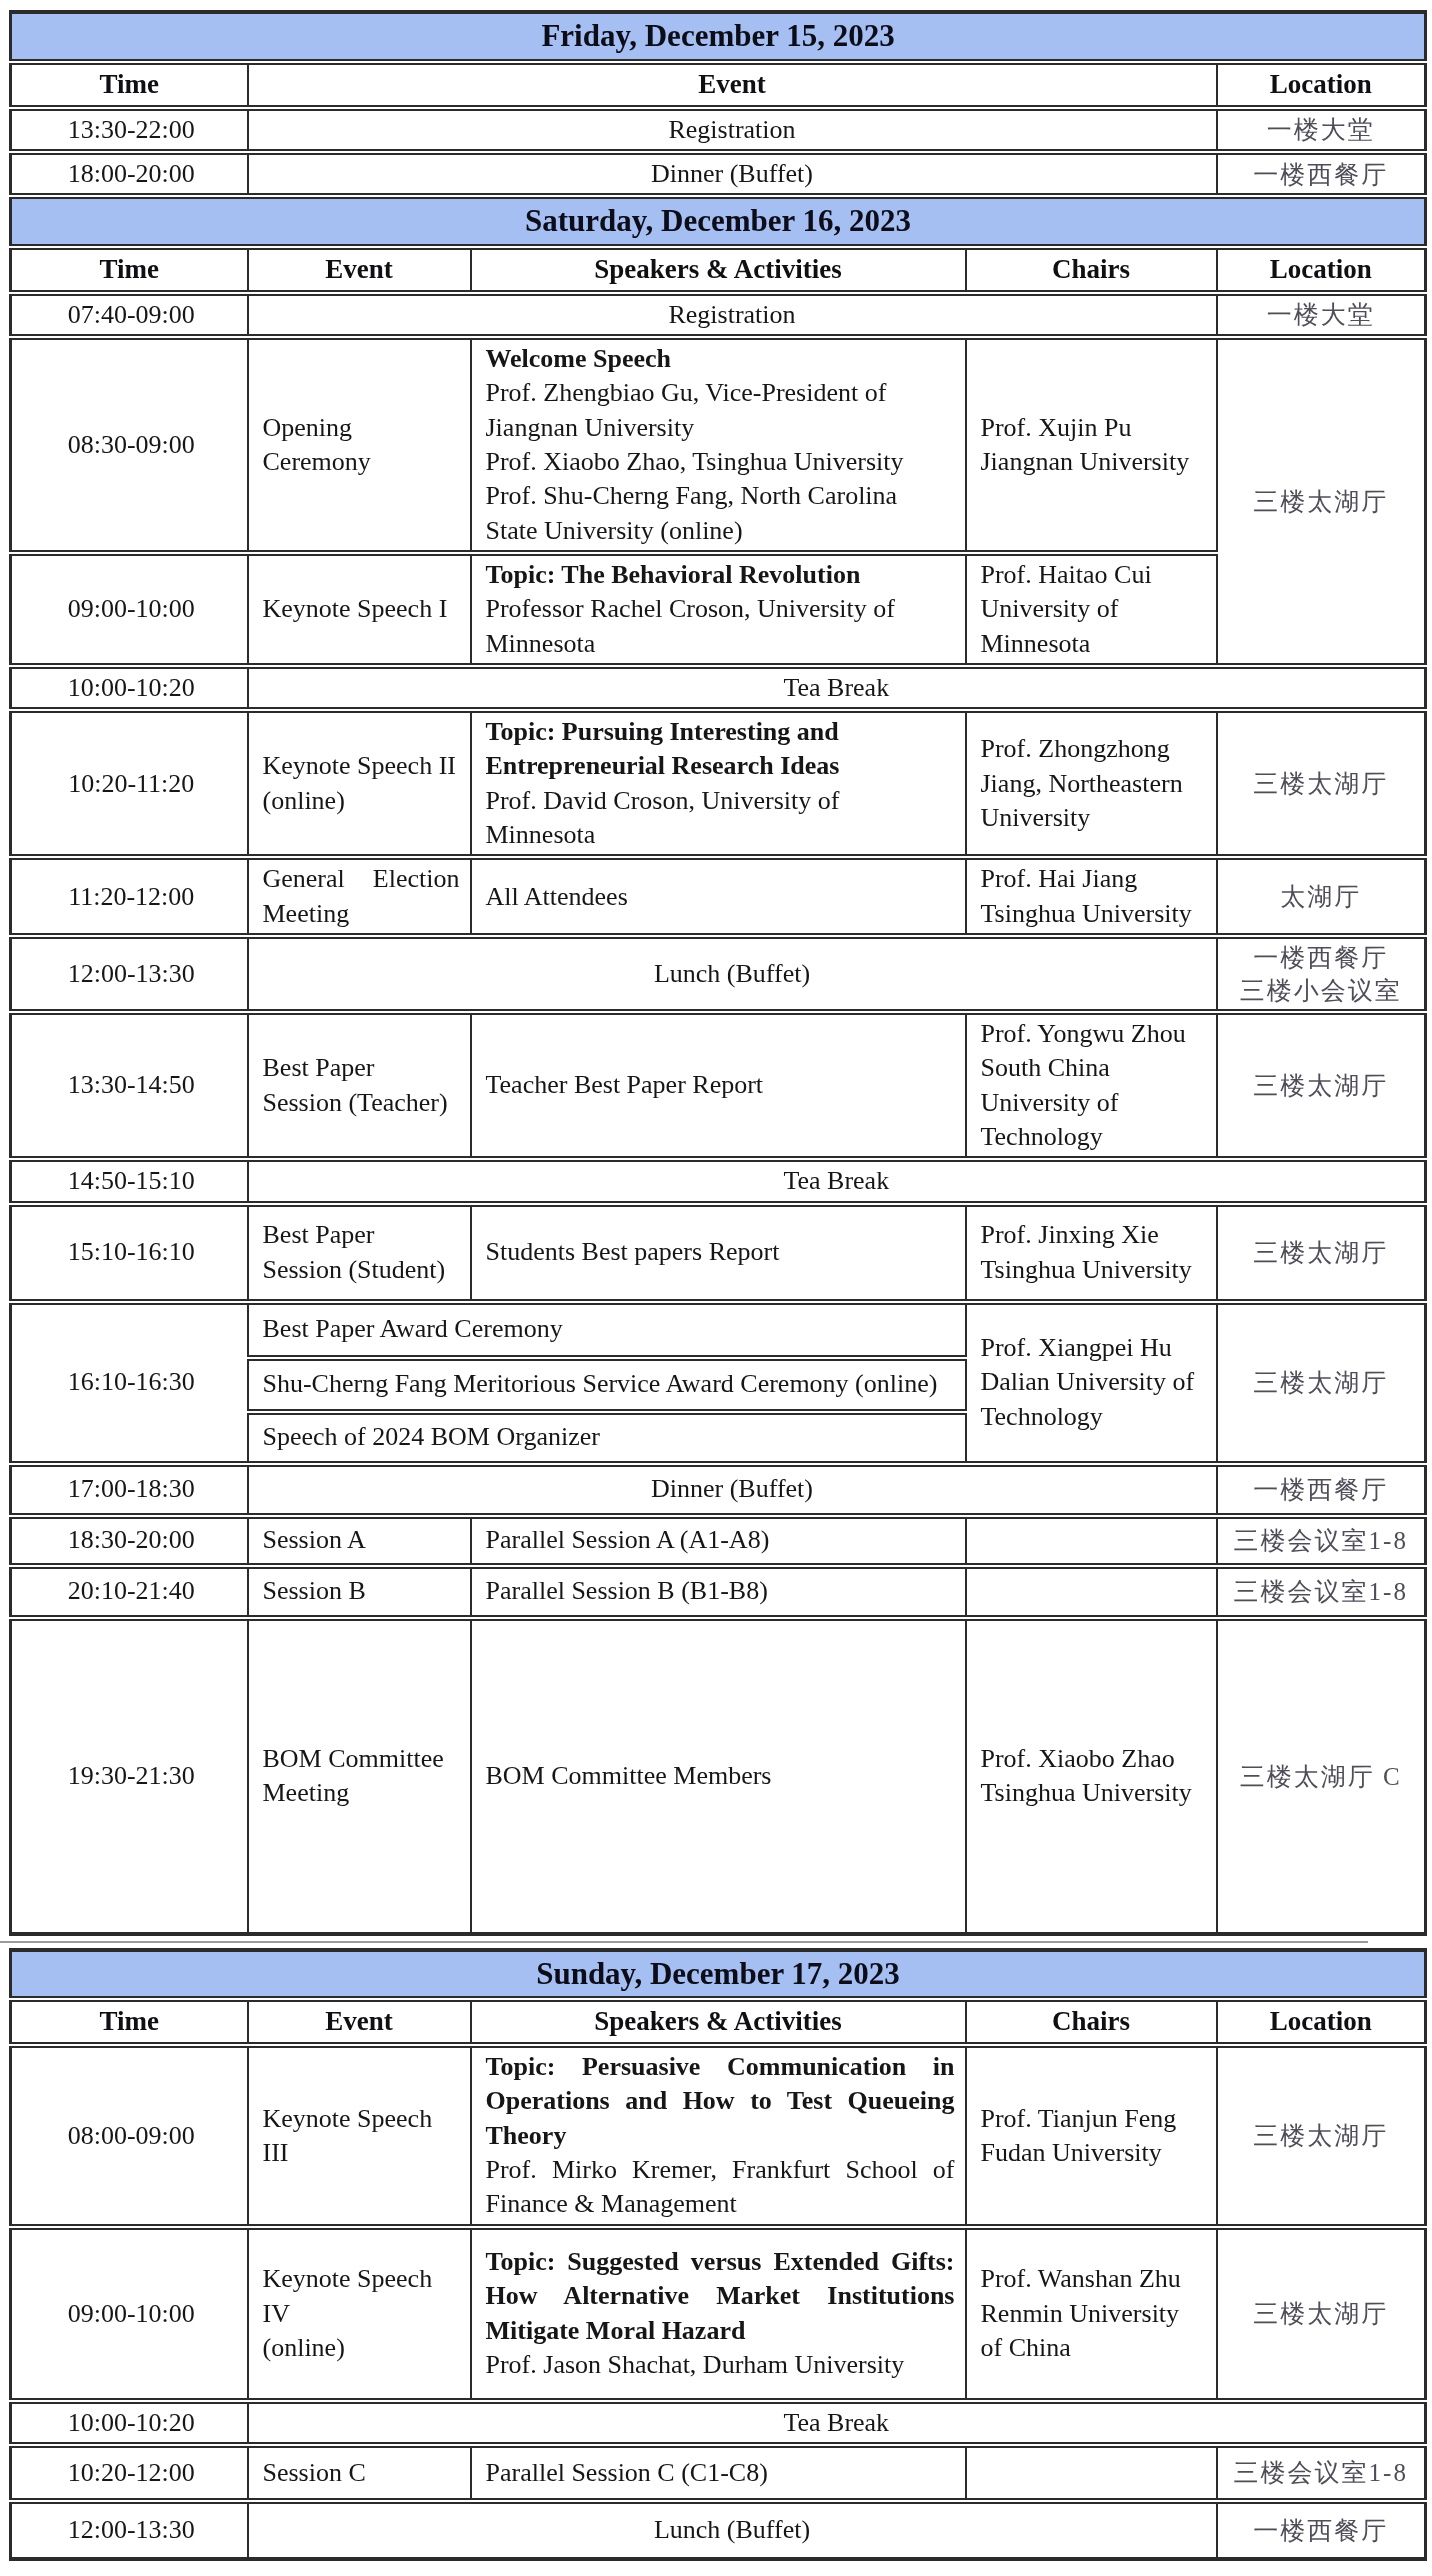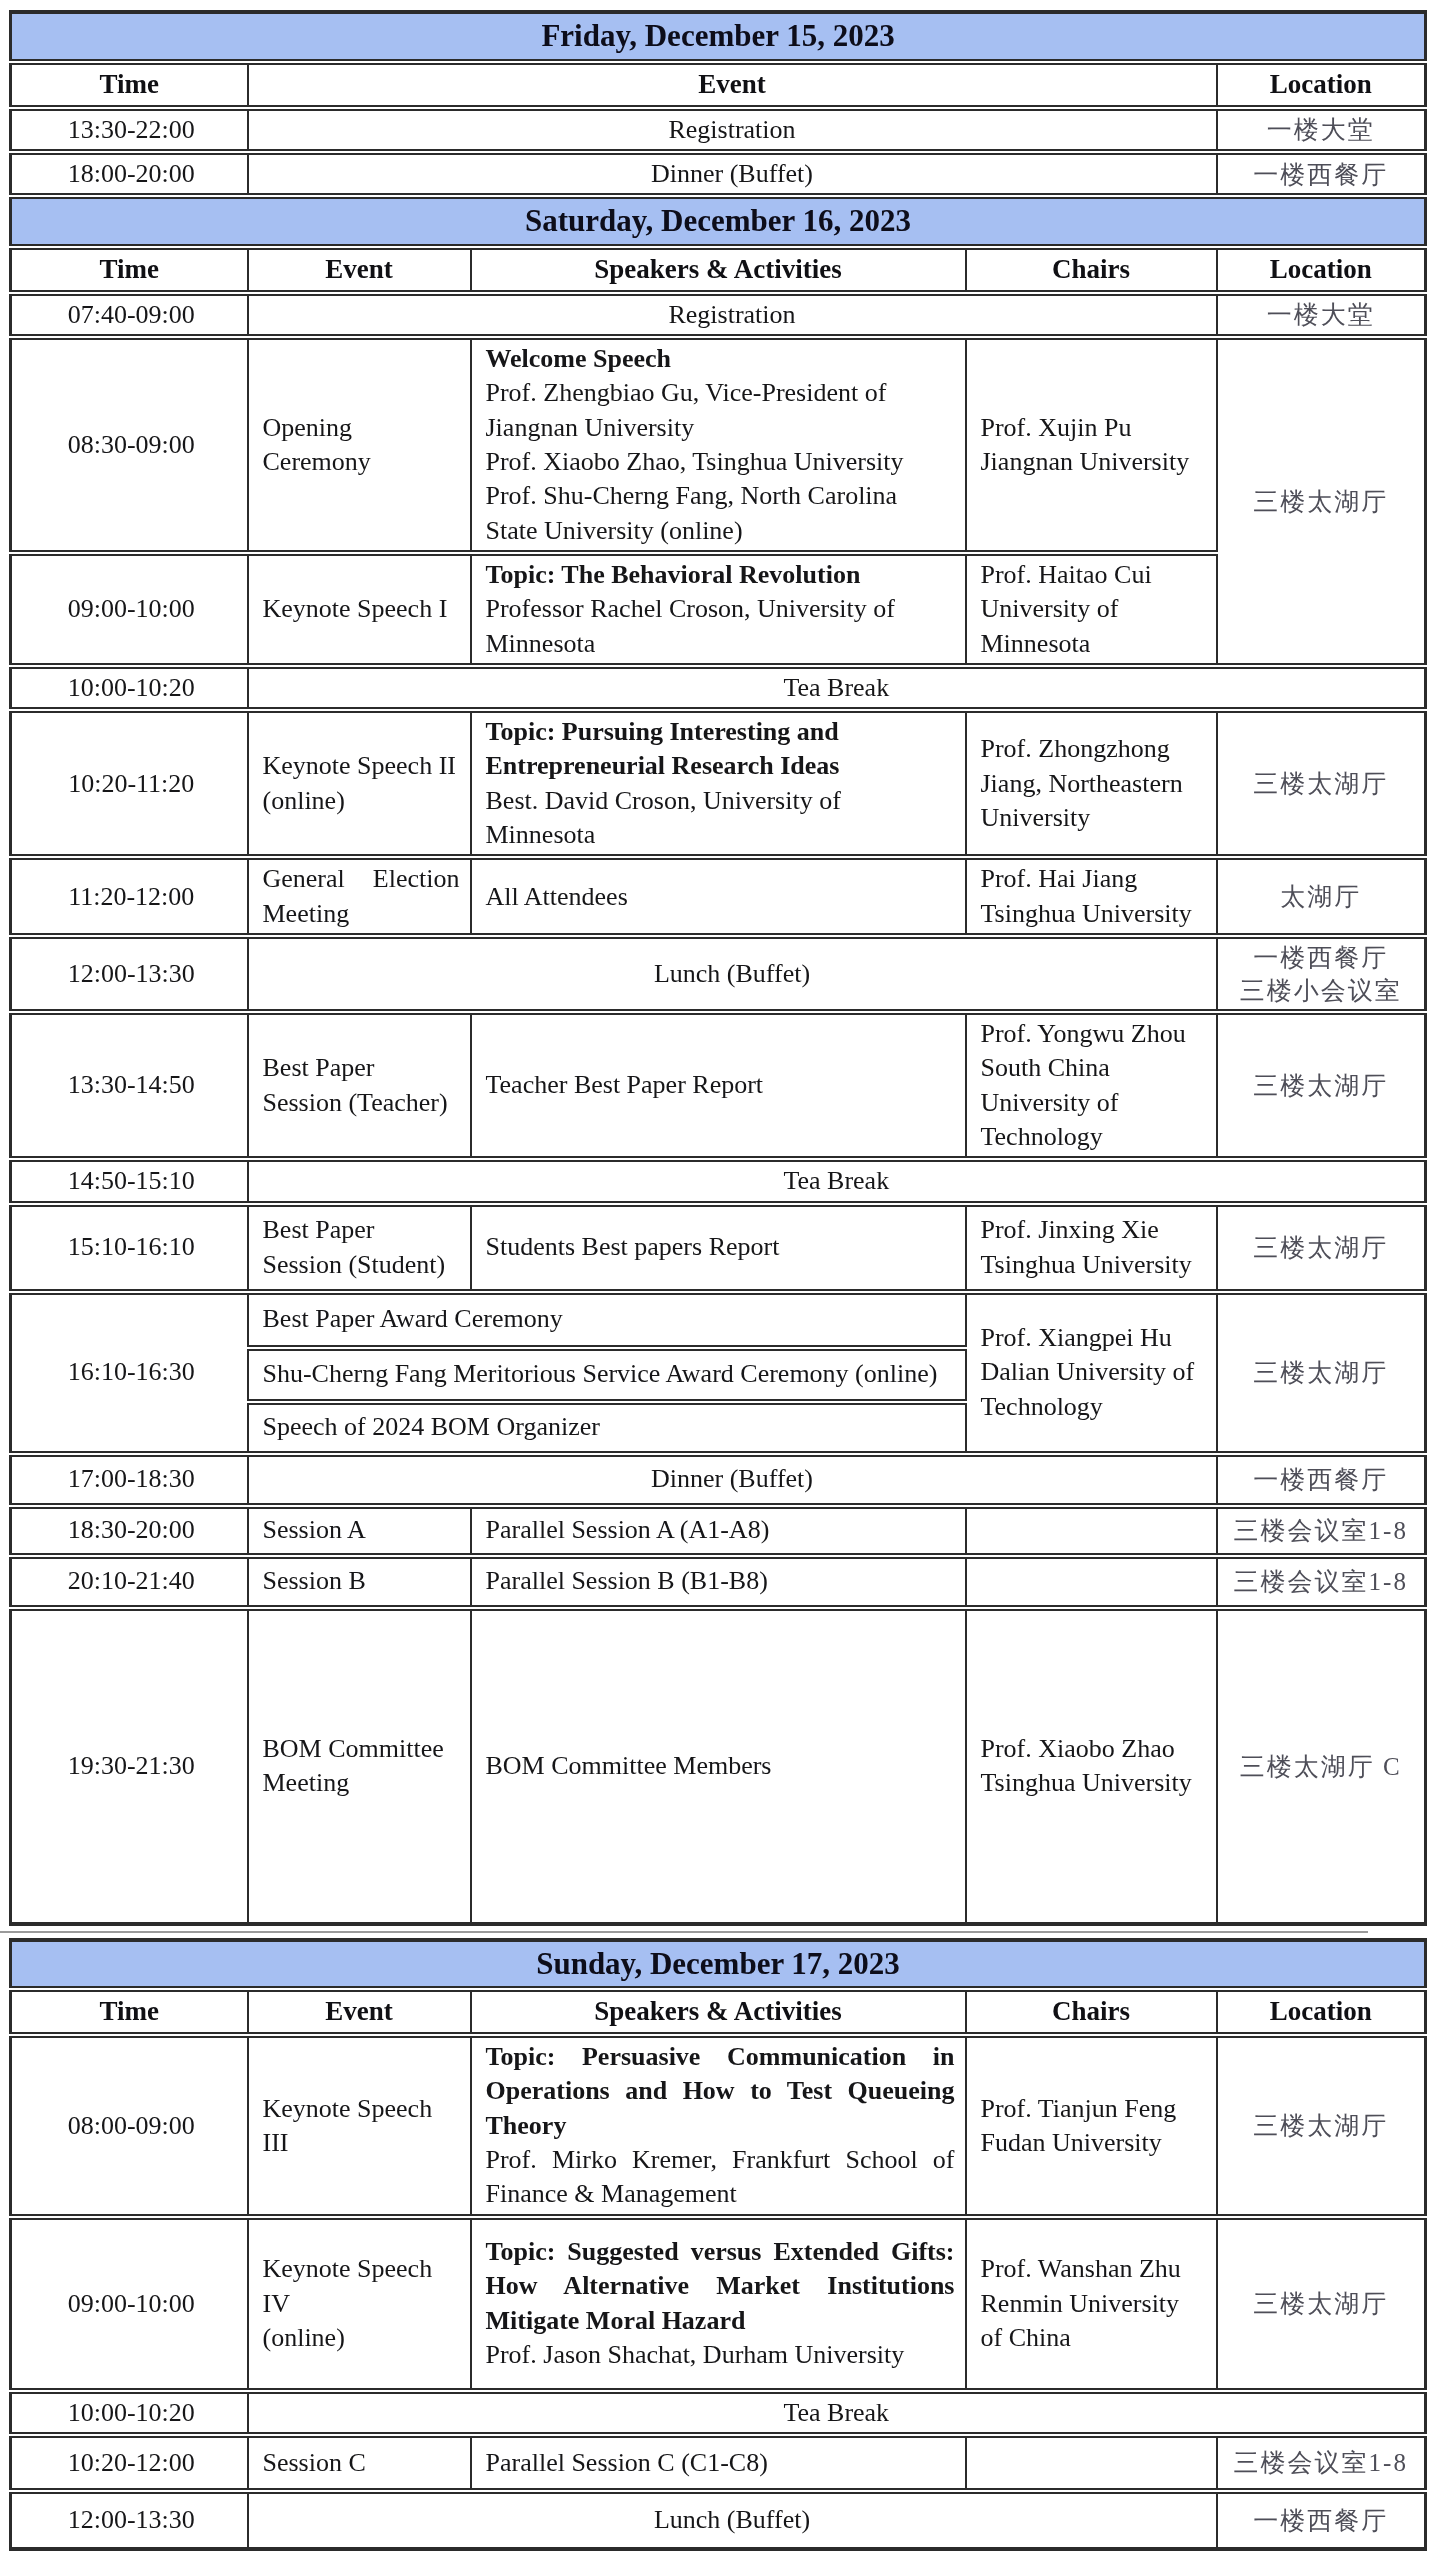--- a/index.html
+++ b/index.html
@@ -150,21 +150,21 @@
     </tr>
 
     <tr style="height:135px">
       <td class="time">10:20-11:20</td>
       <td>
         <div>Keynote Speech II</div>
         <div>(online)</div>
       </td>
       <td>
         <div class="b">Topic: Pursuing Interesting and Entrepreneurial Research Ideas</div>
-        <div>Best. David Croson, University of Minnesota</div>
+        <div>Prof. David Croson, University of Minnesota</div>
       </td>
       <td>Prof. Zhongzhong Jiang, Northeastern University</td>
       <td class="loc">三楼太湖厅</td>
     </tr>
 
     <tr style="height:78px">
       <td class="time">11:20-12:00</td>
       <td class="justify">General Election Meeting</td>
       <td>All Attendees</td>
       <td>Prof. Hai Jiang Tsinghua University</td>
@@ -186,21 +186,21 @@
       <td>Teacher Best Paper Report</td>
       <td>Prof. Yongwu Zhou South China University of Technology</td>
       <td class="loc">三楼太湖厅</td>
     </tr>
 
     <tr style="height:32px">
       <td class="time">14:50-15:10</td>
       <td colspan="4" class="center">Tea Break</td>
     </tr>
 
-    <tr style="height:88px">
+    <tr style="height:98px">
       <td class="time">15:10-16:10</td>
       <td>Best Paper Session (Student)</td>
       <td>Students Best papers Report</td>
       <td>Prof. Jinxing Xie Tsinghua University</td>
       <td class="loc">三楼太湖厅</td>
     </tr>
 
     <tr style="height:56px">
       <td class="time" rowspan="3">16:10-16:30</td>
       <td colspan="2">Best Paper Award Ceremony</td>

